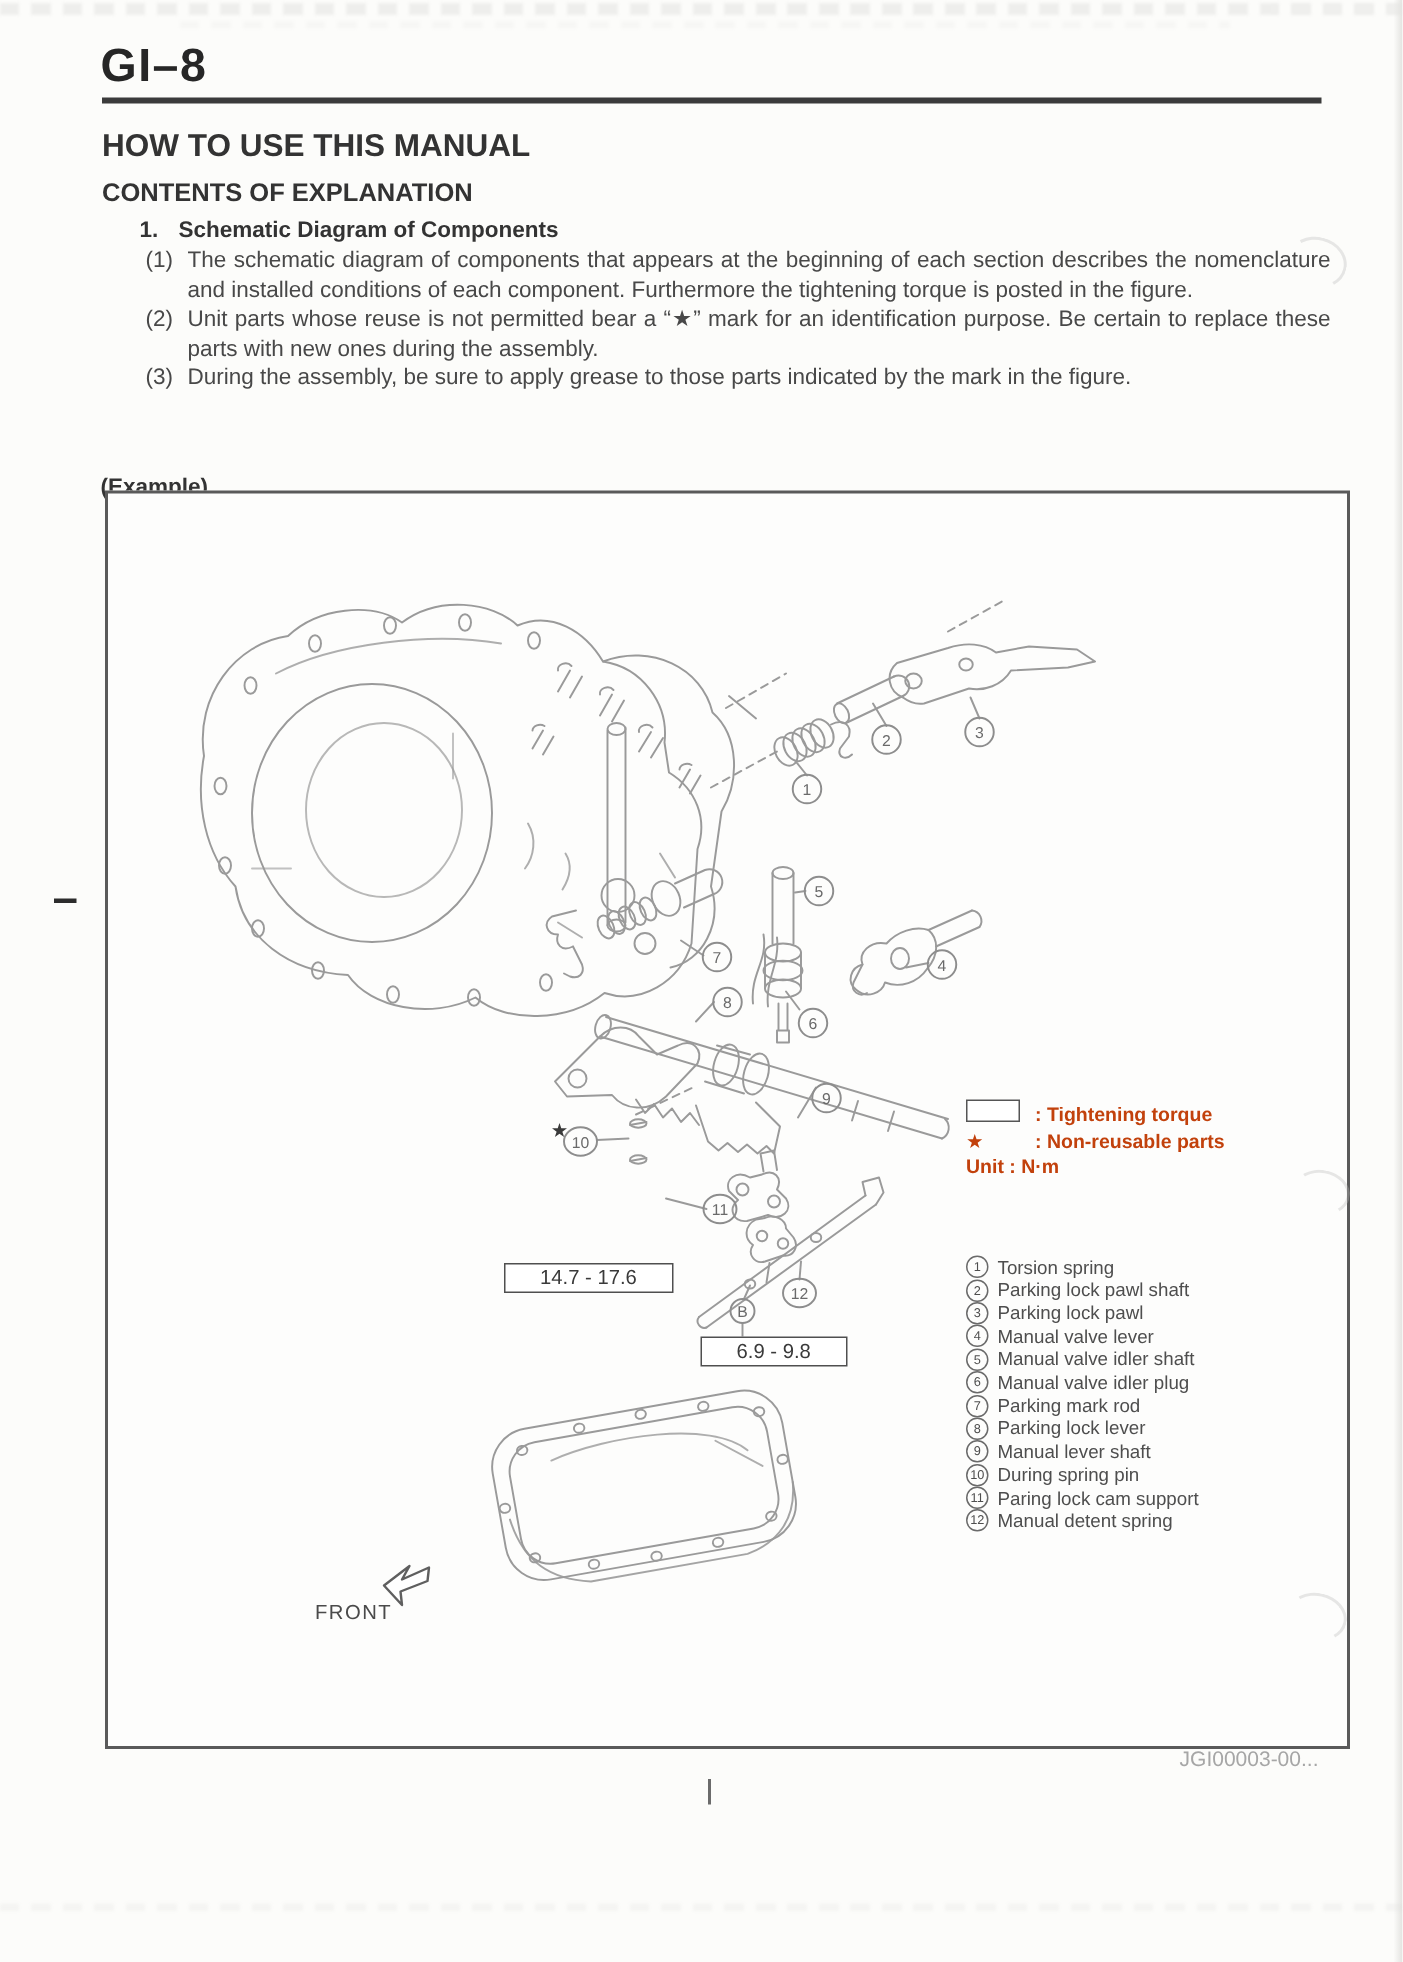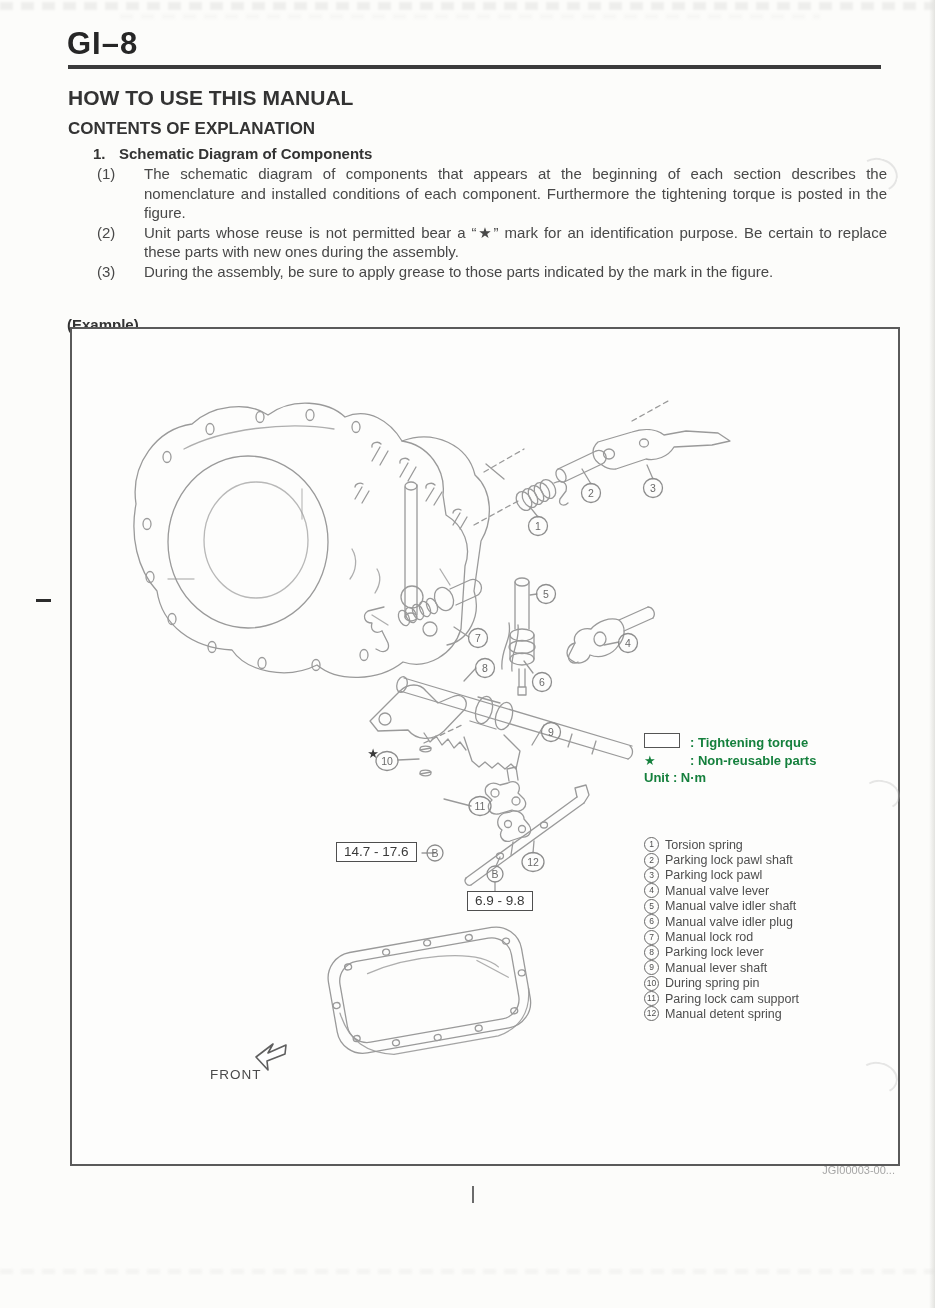--- a/index.html
+++ b/index.html
@@ -18,42 +18,42 @@
   #page-num{position:absolute;left:67px;top:26px;font-size:31px;font-weight:bold;
     letter-spacing:1px;color:#262626;}
   #header-rule{position:absolute;left:68px;top:65px;width:813px;height:4px;background:#3b3b3b;}
   #doc-title{position:absolute;left:68px;top:86px;font-size:21px;font-weight:bold;color:#333;}
   #section-heading{position:absolute;left:68px;top:119px;font-size:17px;font-weight:bold;color:#333;}
   #item-row{position:absolute;left:70px;top:145px;font-size:15px;font-weight:bold;color:#333;margin-left:23px;}
   #item-row .inum{display:inline-block;width:26px;}
   #paragraphs{position:absolute;left:97px;top:164px;width:790px;}
   .para{display:flex;font-size:15px;line-height:19.5px;color:#484848;}
   .para .pnum{width:28px;flex:0 0 28px;}
-  .para .ptext{flex:1;text-align:justify;margin-left:19px;}
+  .para .ptext{flex:1;text-align:justify;}
   #example-label{position:absolute;left:67px;top:301px;font-size:15px;font-weight:bold;color:#333;margin-top:15px;}
   #figure-box{position:absolute;left:70px;top:327px;width:826px;height:835px;
     border:2px solid #5a5a5a;background:#fdfdfc;}
   #figure-box svg{position:absolute;left:0;top:0;}
   
-  #legend{position:absolute;left:572px;top:404px;font-size:13px;font-weight:bold;color:#15803d;line-height:17px;}
+  #legend{position:absolute;left:572px;top:404px;font-size:13px;font-weight:bold;color:#c2410c;line-height:17px;}
   .legrow{display:flex;align-items:center;}
   .legrow .sym{width:46px;display:inline-block;}
   .box-sym{display:inline-block;width:34px;height:13px;border:1.5px solid #555;background:#fff;}
   
   #parts-list{position:absolute;left:572px;top:508px;font-size:12.5px;color:#4e4e4e;}
   .part-row{display:flex;align-items:center;height:15.4px;white-space:nowrap;}
   .cnum{flex:0 0 13px;width:13px;height:13px;border:1px solid #6a6a6a;border-radius:50%;
     font-size:8.5px;line-height:13px;text-align:center;margin-right:6px;color:#4e4e4e;}
   
   .torque-box{position:absolute;border:1.5px solid #4f4f4f;background:#fff;
-    font-size:13.5px;color:#3a3a3a;padding:0 7px;line-height:18px;white-space:nowrap;}
+    font-size:13.5px;color:#3a3a3a;padding:0 23px;line-height:18px;white-space:nowrap;}
   #torque-box-1{left:264px;top:513px;}
   #torque-box-2{left:395px;top:562px;text-align:right;}
   #front-label{position:absolute;left:138px;top:738px;font-size:13.5px;color:#4a4a4a;letter-spacing:1px;}
-  #figure-code{position:absolute;right:40px;top:1164px;font-size:11px;color:#a6a6a6;}
+  #figure-code{position:absolute;right:56px;top:1164px;font-size:14px;color:#a6a6a6;}
   #center-tick{position:absolute;left:472px;top:1186px;width:2px;height:17px;background:#6b6b6b;}
   #left-dash{position:absolute;left:36px;top:599px;width:15px;height:3px;background:#2c2c2c;}
   .curl{position:absolute;border:2px solid #bdbdbd;border-radius:50%;opacity:.35;
     border-left-color:transparent;border-bottom-color:transparent;}
   #curl-1{left:858px;top:158px;width:36px;height:30px;transform:rotate(14deg);}
   #curl-2{left:862px;top:780px;width:34px;height:26px;transform:rotate(10deg);}
   #curl-3{left:858px;top:1062px;width:36px;height:28px;transform:rotate(12deg);}
   #right-paper-edge{position:absolute;right:0;top:0;width:6px;height:1308px;
     background:linear-gradient(90deg,transparent,#e3e3e0);}
 </style>
@@ -340,21 +340,21 @@
     <div class="part-row">
         <span class="cnum">5</span>
         <span>Manual valve idler shaft</span>
       </div>
     <div class="part-row">
         <span class="cnum">6</span>
         <span>Manual valve idler plug</span>
       </div>
     <div class="part-row">
         <span class="cnum">7</span>
-        <span>Manual lock rod</span>
+        <span>Parking mark rod</span>
       </div>
     <div class="part-row">
         <span class="cnum">8</span>
         <span>Parking lock lever</span>
       </div>
     <div class="part-row">
         <span class="cnum">9</span>
         <span>Manual lever shaft</span>
       </div>
     <div class="part-row">

